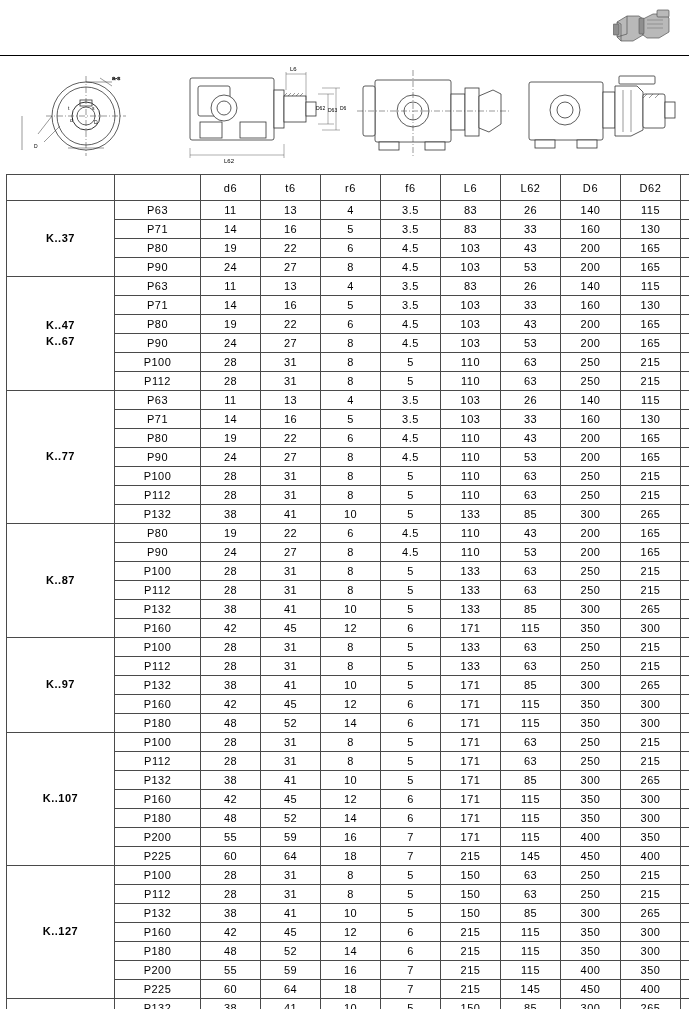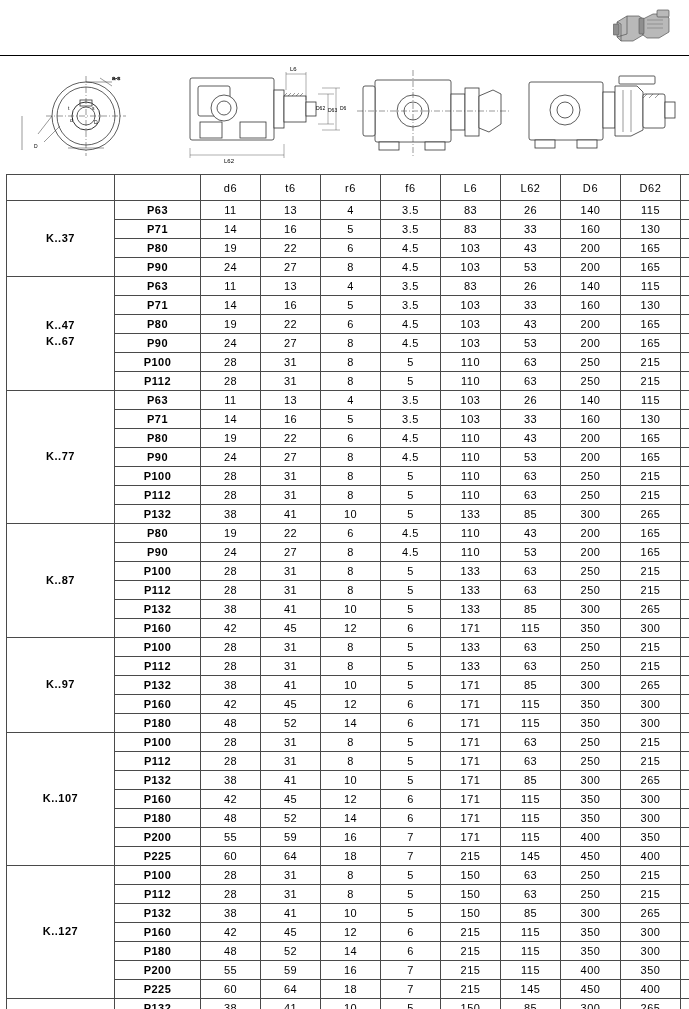--- a/index.html
+++ b/index.html
@@ -79,21 +79,21 @@
   table.spec thead th.blank { border-top: 1px solid #4a4a4a; }
 
   td.group-cell {
     font-weight: bold;
     font-size: 13px;
     letter-spacing: 1px;
     vertical-align: middle;
     line-height: 1.45;
   }
   td.motor-cell {
-    font-weight: bold;
+    font-weight: normal;
     font-size: 11.5px;
     letter-spacing: 0.6px;
   }
   tr.group-start td { border-top: 1px solid #000; }
   td.group-cell { border-left: 1px solid #000; margin-left: 36px; }
 
   .grp-line { display: block; }
 
   
   .lbl { font-family: "Liberation Sans", sans-serif; font-size: 5px; fill: #000; }

